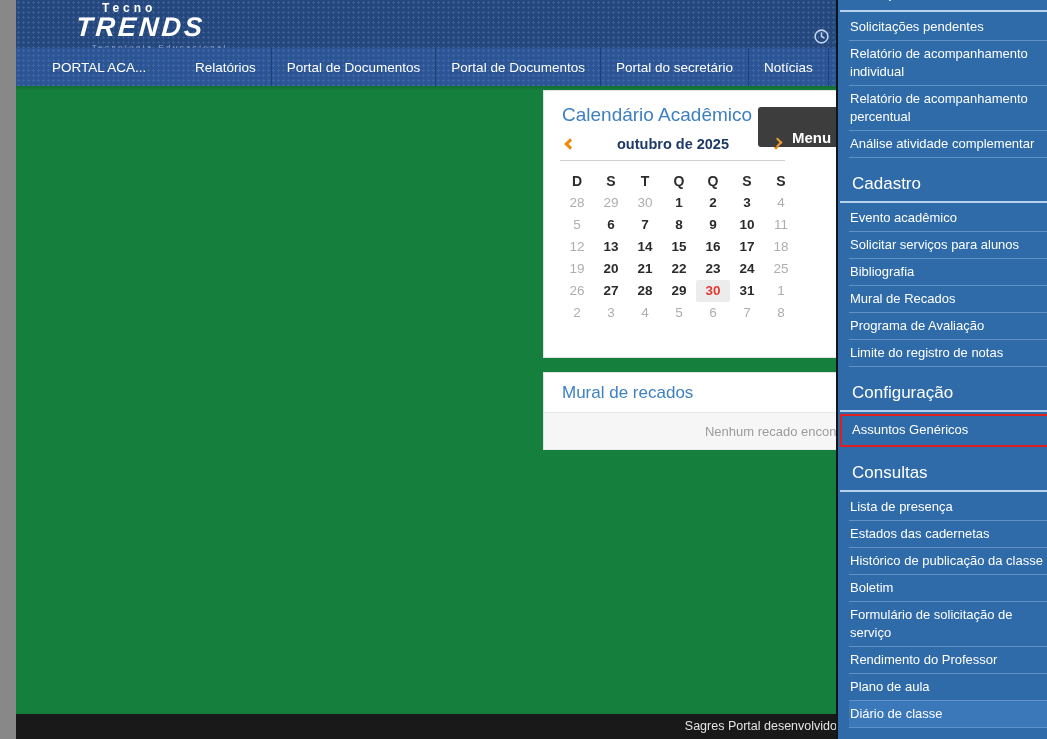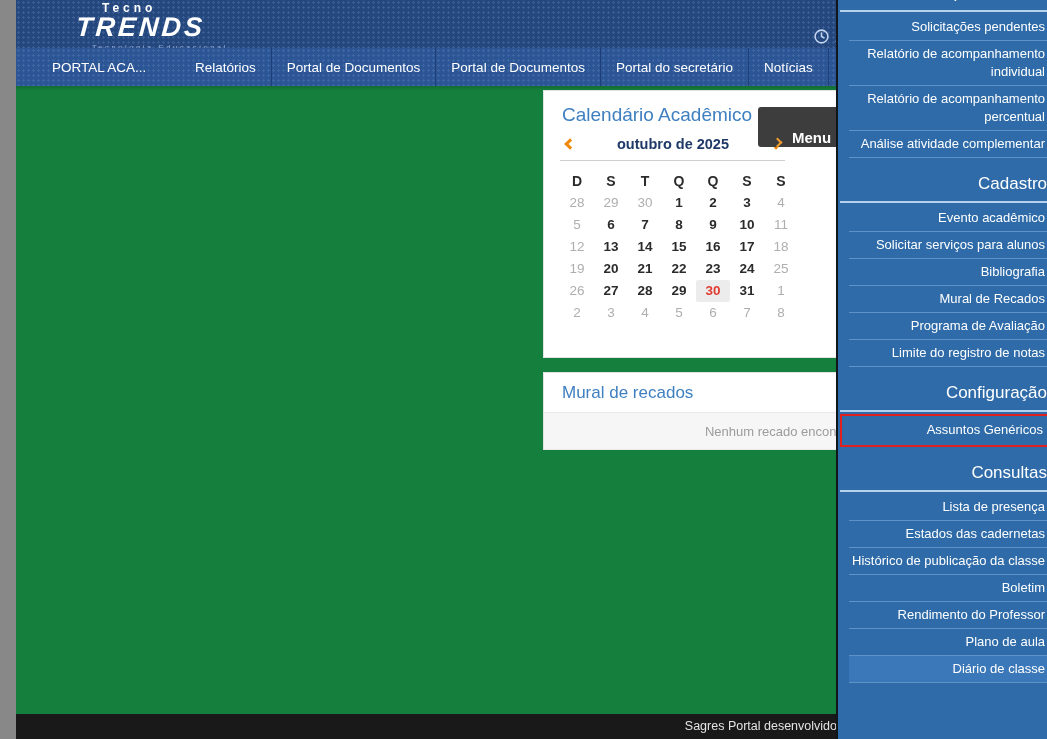--- a/index.html
+++ b/index.html
@@ -55,21 +55,21 @@
   .menu-btn{position:absolute;left:742px;top:107px;width:98px;height:40px;background:#3d3d3d;border:none;
     border-radius:3px;color:#fff;font-size:15px;font-weight:bold;display:flex;align-items:flex-end;
     justify-content:flex-start;padding-left:16px;z-index:6;font-family:inherit;cursor:pointer;}
   .menu-btn .chev{width:7px;height:7px;border-width:2.5px;border-color:#f09b2d;margin-right:11px;}
   
   .footer{position:absolute;left:0;top:714px;width:1047px;height:25px;background:#191919;color:#e3e3e3;
     font-size:12.5px;line-height:25px;text-align:right;padding-right:226px;}
   
   .sidebar{position:absolute;left:820px;top:0;width:227px;height:739px;background:#2e6ba8;z-index:10;
     border-left:2px solid #11161d;color:#fff;}
-  .sb-content{position:absolute;left:2px;top:0;right:16px;bottom:0;padding-left:9px;overflow:hidden;text-align:right;}
+  .sb-content{position:absolute;left:2px;top:0;right:16px;bottom:0;padding-left:9px;overflow:hidden;}
   .sb-heading{font-size:17px;padding:15px 0 6px 3px;line-height:22px;color:#fff;}
   .sb-heading.first{margin-top:-33px;}
   .sb-underline{height:2px;background:#b7d2ee;margin:0 -2px 2px -9px;}
   .sb-item{font-size:13px;line-height:18px;padding:4px 2px 4px 1px;border-bottom:1px solid #5f93c7;cursor:pointer;}
   .sb-item.highlighted{border:2px solid #e01f1f;margin:0 -4px 0 -9px;padding:5px 6px 6px 10px;}
   .sb-item.hovered{background:#3b78b9;}
   
   .sb-scroll{position:absolute;right:1px;top:0;width:13px;height:739px;}
   .sb-groove{position:absolute;left:3px;top:15px;bottom:15px;width:7px;background:rgba(0,0,0,.22);border-radius:4px;}
   .sb-thumb{position:absolute;left:3px;top:280px;width:7px;height:202px;background:#b6c3d6;border-radius:4px;cursor:pointer;}
@@ -205,20 +205,21 @@
         <div class="sb-item">Limite do registro de notas</div>
         <div class="sb-heading">Configuração</div>
         <div class="sb-underline"></div>
         <div class="sb-item highlighted">Assuntos Genéricos</div>
         <div class="sb-heading">Consultas</div>
         <div class="sb-underline"></div>
         <div class="sb-item">Lista de presença</div>
         <div class="sb-item">Estados das cadernetas</div>
         <div class="sb-item">Histórico de publicação da classe</div>
         <div class="sb-item">Boletim</div>
+        <div class="sb-item">Formulário de solicitação de serviço</div>
         <div class="sb-item">Rendimento do Professor</div>
         <div class="sb-item">Plano de aula</div>
         <div class="sb-item hovered">Diário de classe</div>
       </div>
     <div class="sb-scroll">
       <div class="sb-arrow arr-up">
           <span></span>
         </div>
       <div class="sb-groove"></div>
       <div class="sb-thumb"></div>

